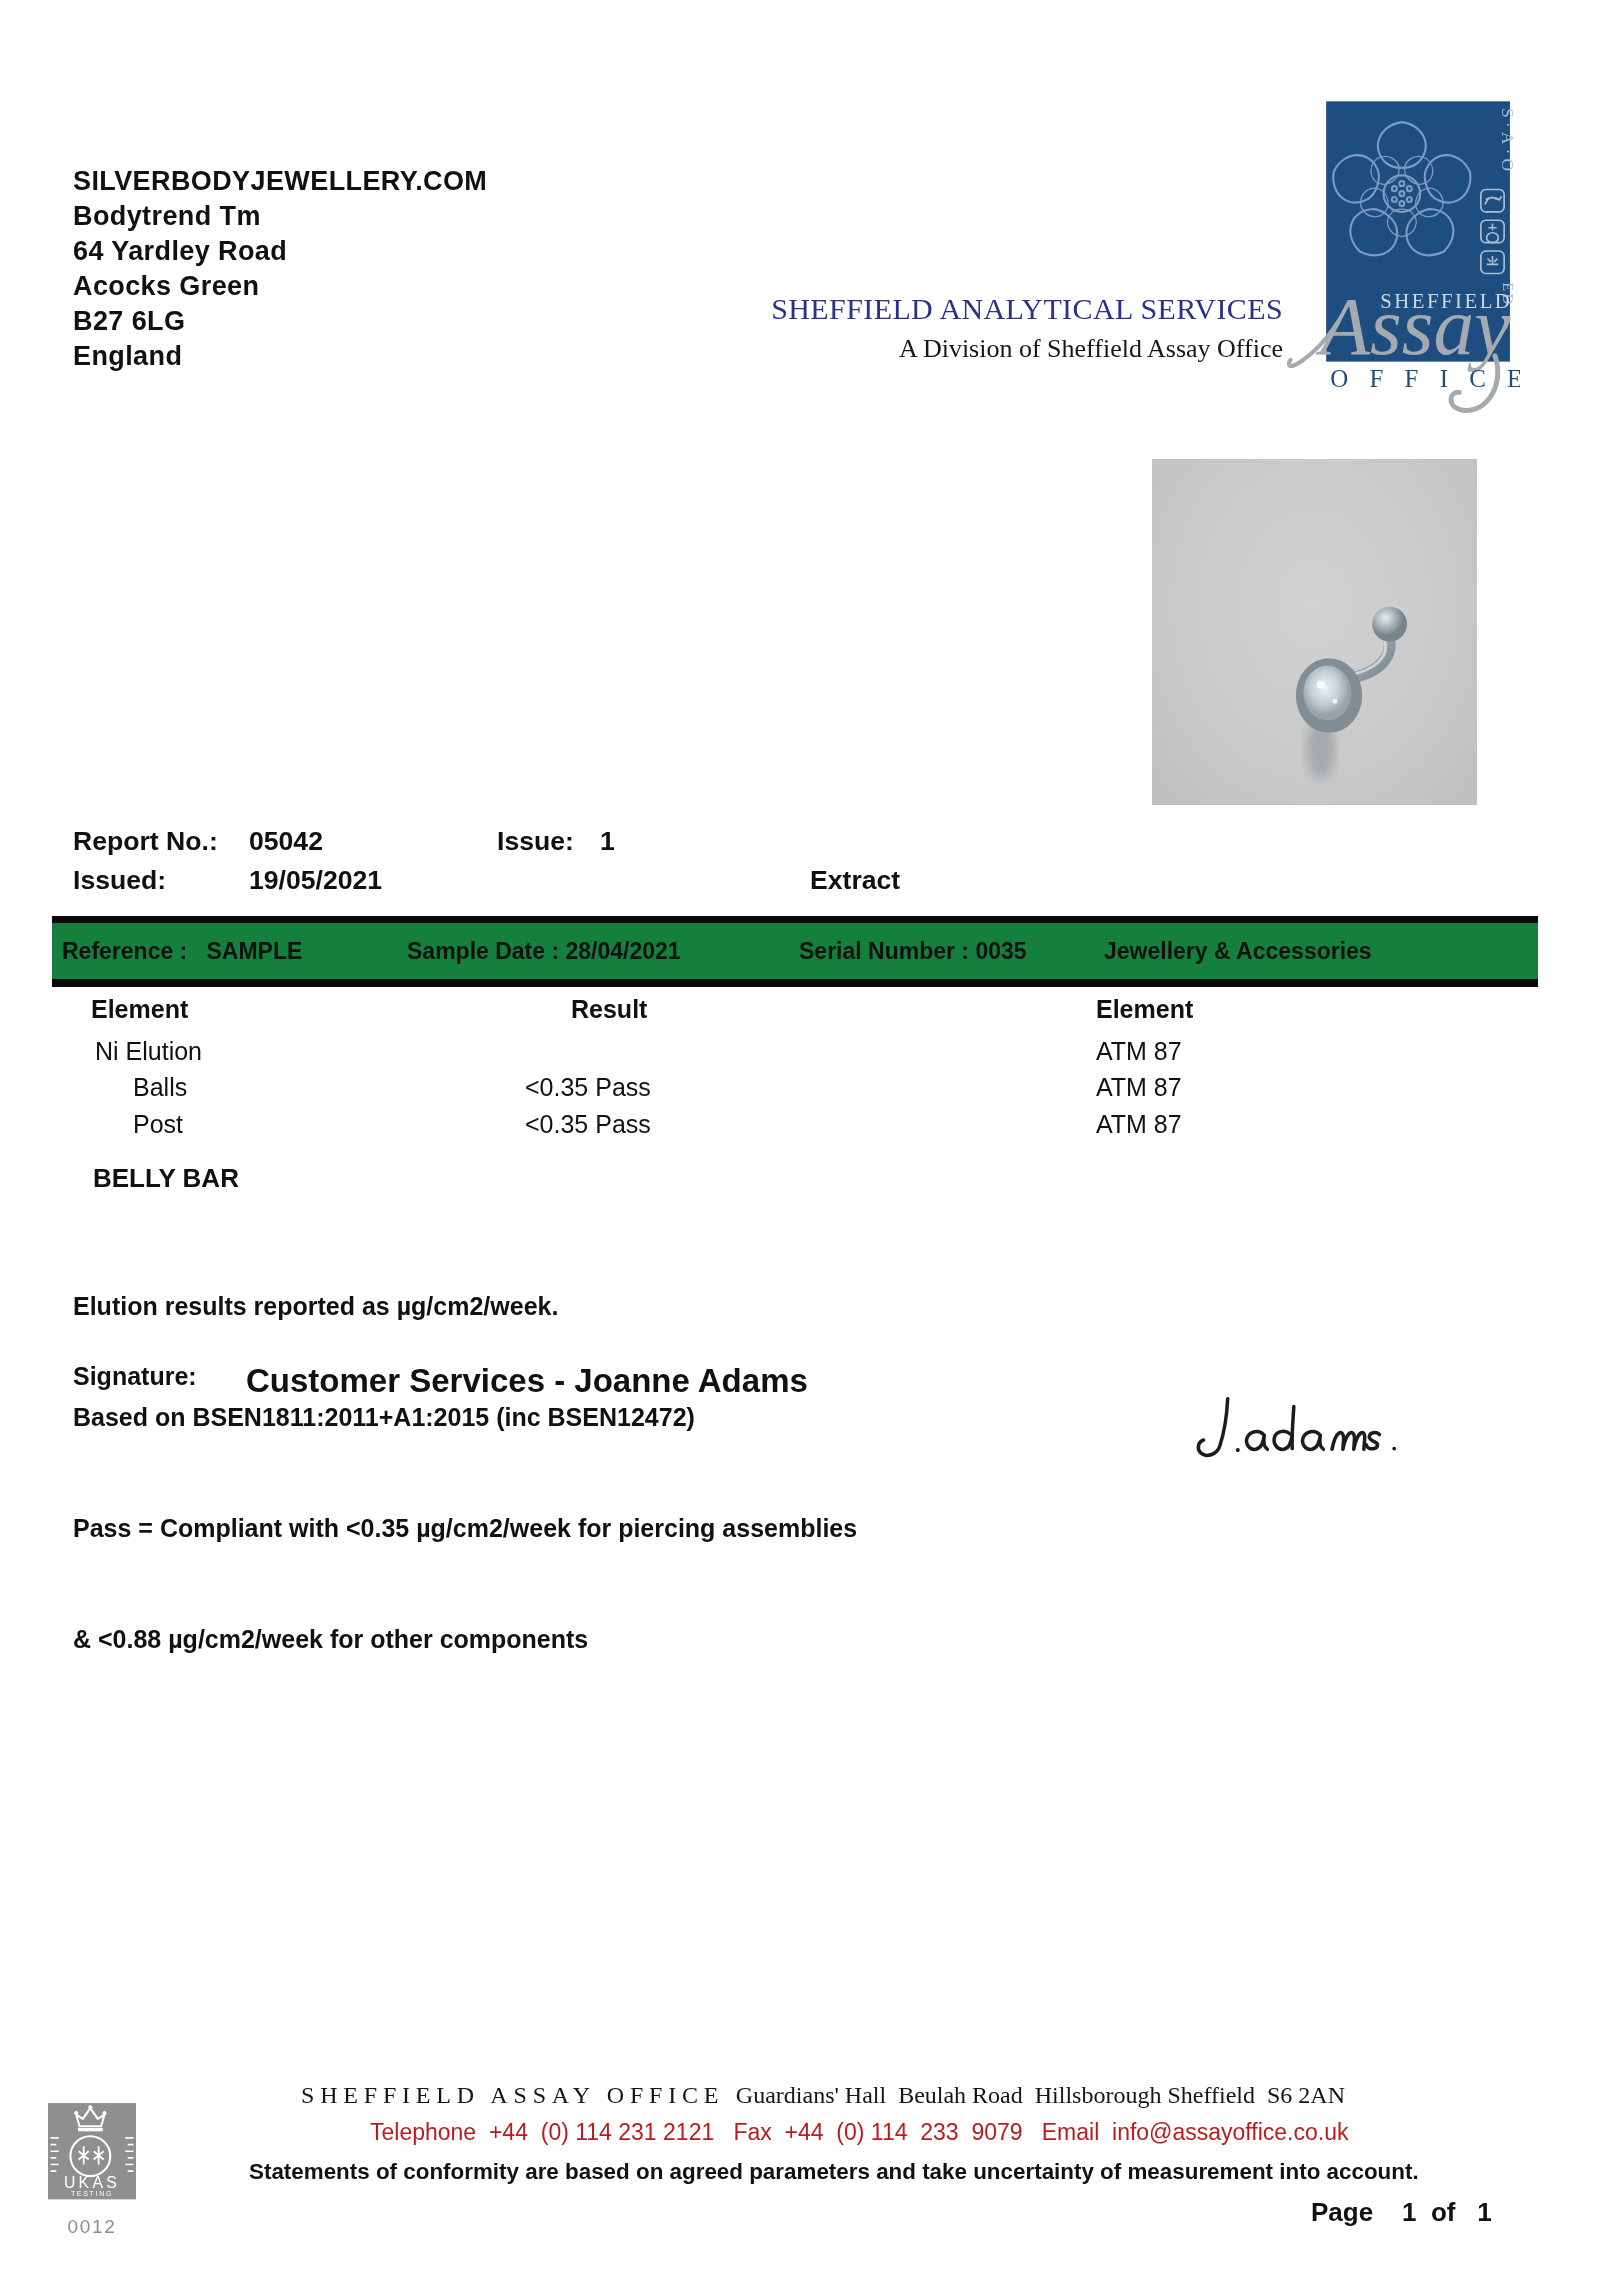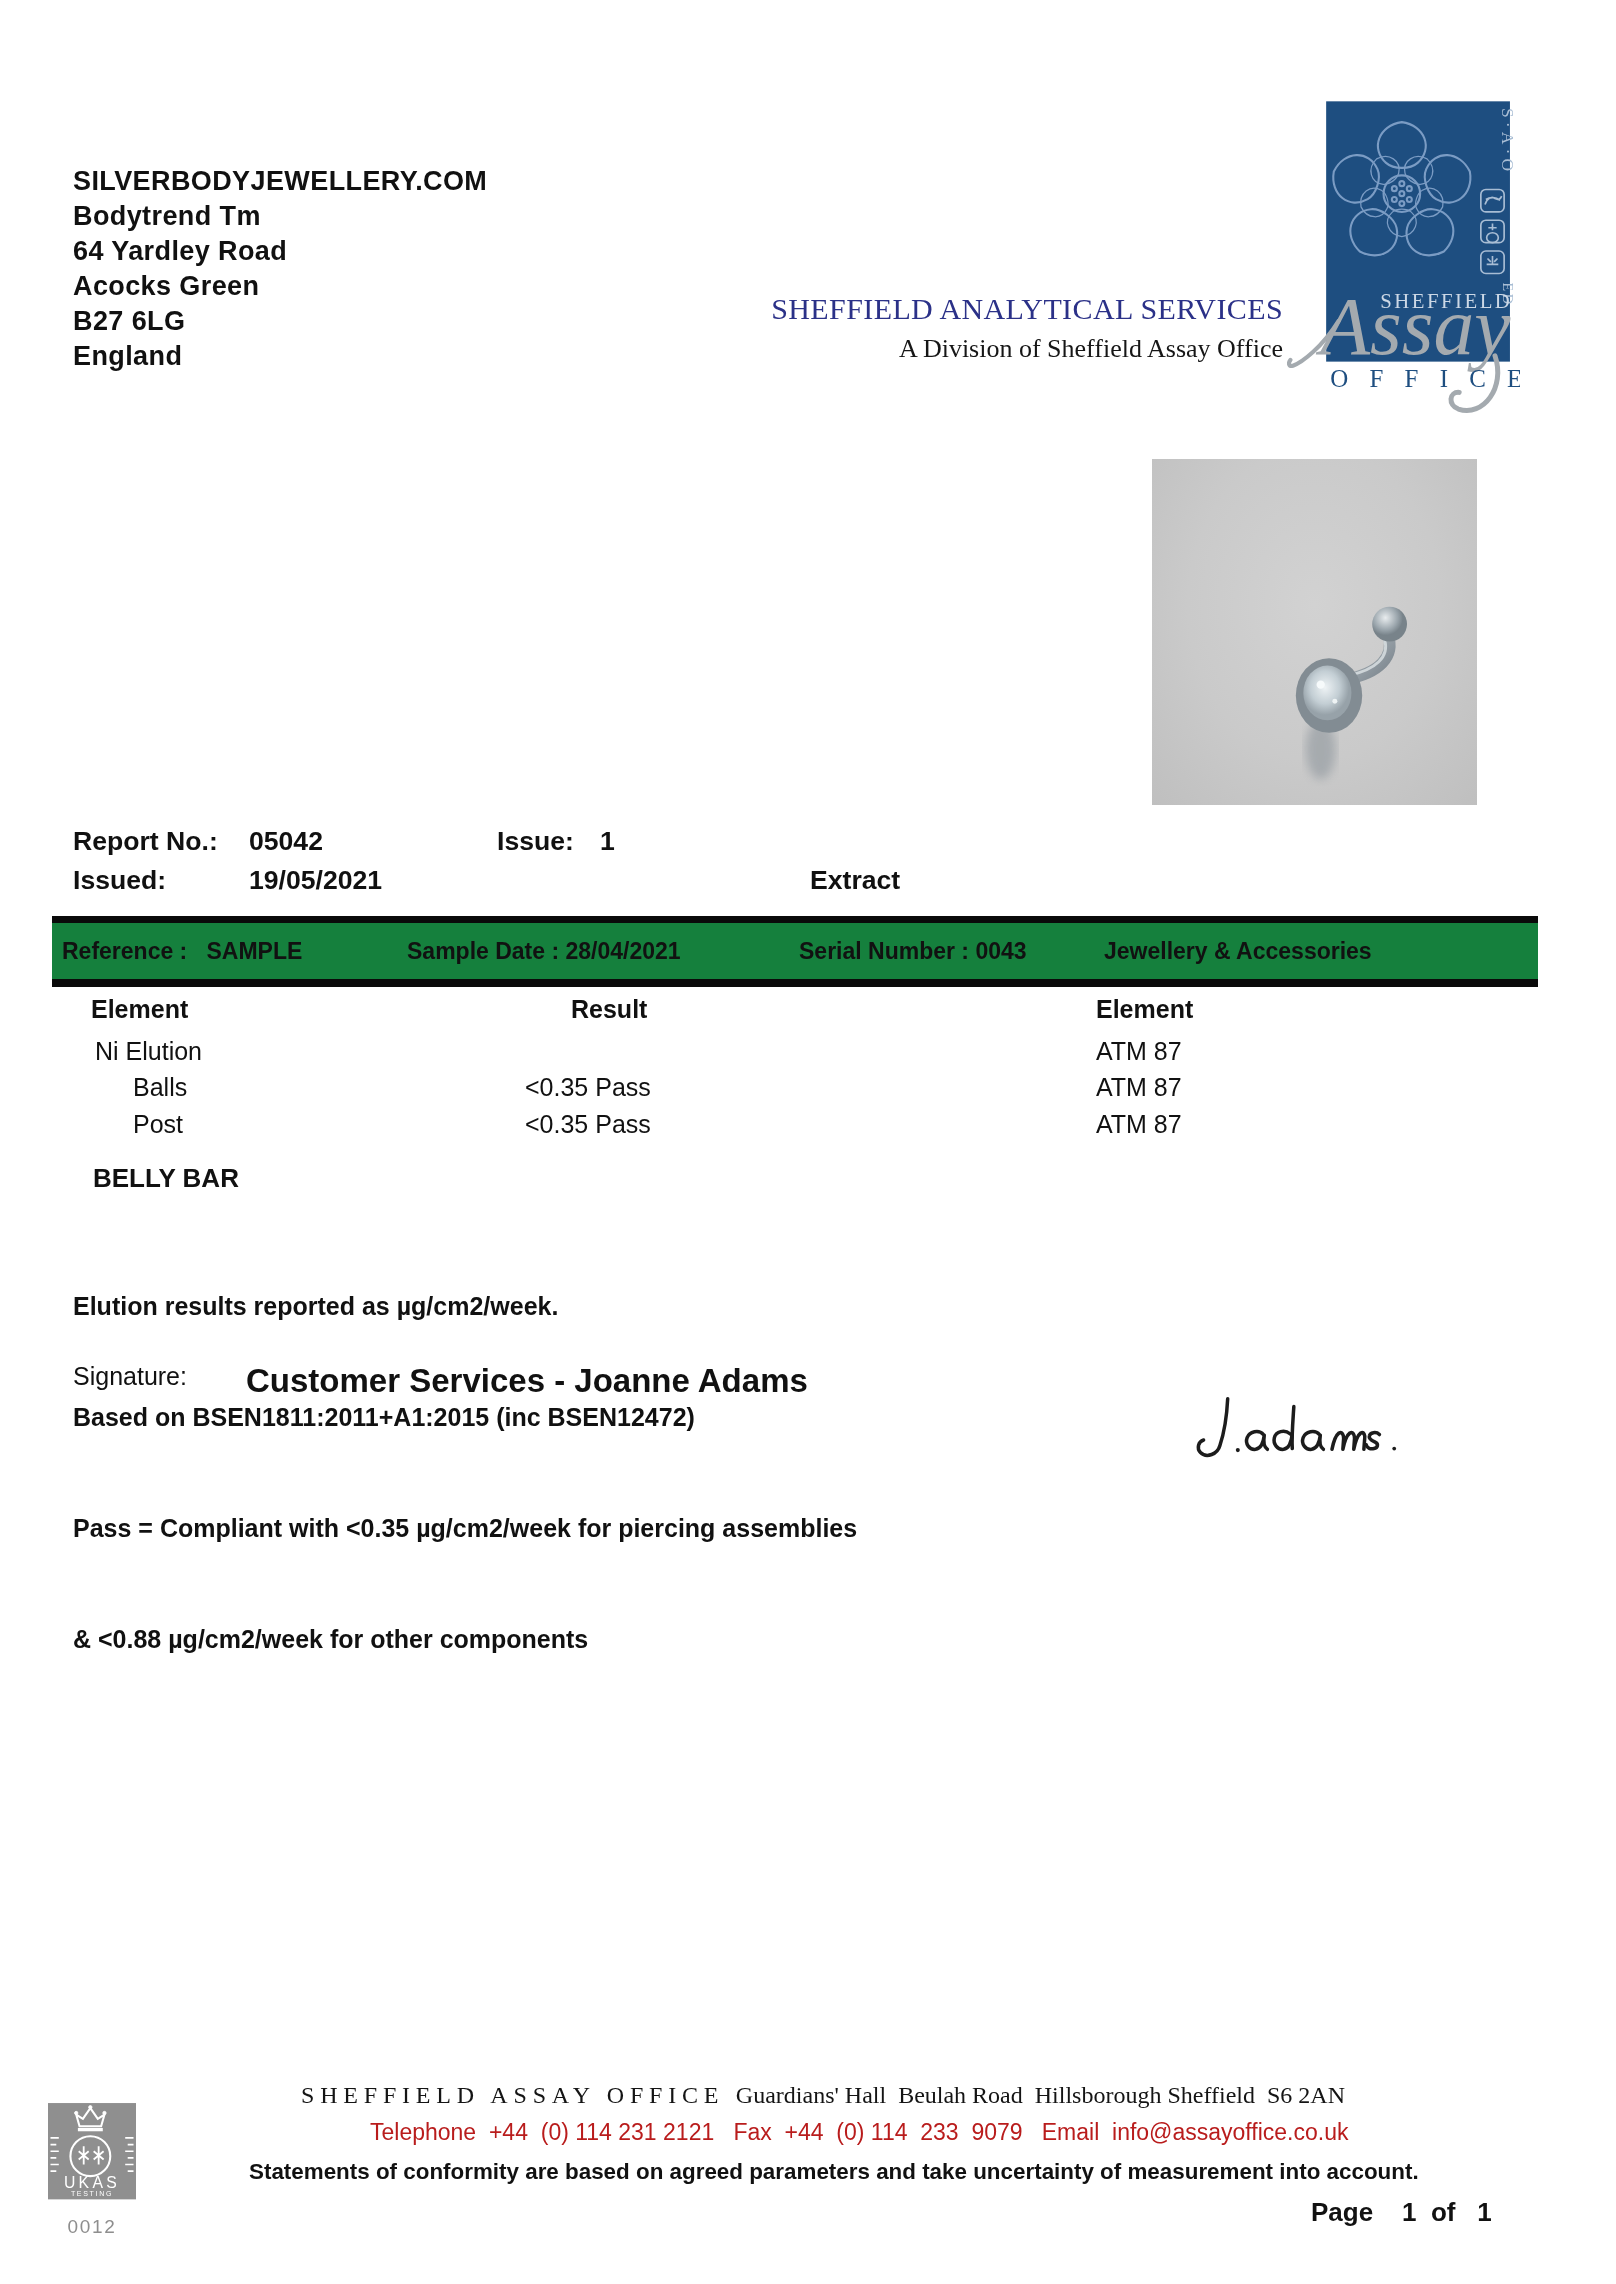--- a/index.html
+++ b/index.html
@@ -24,21 +24,21 @@
   .refbar span{position:absolute;top:50%;transform:translateY(-50%);font-size:23px;font-weight:bold;white-space:pre;}
 
   
   .th{font-size:25px;font-weight:bold;}
   .td{font-size:25px;}
   .item-name{font-size:26px;font-weight:bold;}
 
   
   .notes{left:73px;top:1214px;font-size:25px;font-weight:bold;line-height:37px;white-space:pre;}
 
-  .sig-label{left:73px;top:1362px;font-size:25px;font-weight:normal;}
+  .sig-label{left:73px;top:1362px;font-size:25px;font-weight:bold;}
   .sig-name{left:246px;top:1362px;font-size:33px;font-weight:bold;}
 
   
   .photo{left:1152px;top:459px;width:325px;height:346px;
          background:radial-gradient(ellipse at 50% 42%,#d2d2d2 0%,#cacaca 55%,#bfbfbf 100%);}
 
   
   .f1{left:301px;top:2082px;font-family:"Liberation Serif",serif;font-size:24px;color:#141414;white-space:pre;}
   .f1 .spaced{letter-spacing:5.8px;margin-right:11.6px;}
   .f2{left:370px;top:2119px;font-family:Liberation Sans, sans-serif;font-size:23px;color:#b91c1c;white-space:pre;}
@@ -155,21 +155,21 @@
   <div class="abs meta" style="left:497px;top:826px;">Issue:</div>
   <div class="abs meta" style="left:600px;top:826px;">1</div>
   <div class="abs meta" style="left:73px;top:865px;">Issued:</div>
   <div class="abs meta" style="left:249px;top:865px;">19/05/2021</div>
   <div class="abs meta" style="left:810px;top:865px;">Extract</div>
 
   <div class="abs rule" style="top:916px;height:6.6px;"></div>
   <div class="abs refbar">
     <span style="left:10px;">Reference :   SAMPLE</span>
     <span style="left:355px;">Sample Date : 28/04/2021</span>
-    <span style="left:747px;">Serial Number : 0043</span>
+    <span style="left:747px;">Serial Number : 0035</span>
     <span style="left:1052px;">Jewellery &amp; Accessories</span>
   </div>
   <div class="abs rule" style="top:979px;height:8.3px;"></div>
 
   <div class="abs th" style="left:91px;top:995px;">Element</div>
   <div class="abs th" style="left:571px;top:995px;">Result</div>
   <div class="abs th" style="left:1096px;top:995px;">Element</div>
 
   <div>
     <div class="abs td" style="left:95px;top:1037px;">Ni Elution</div>

